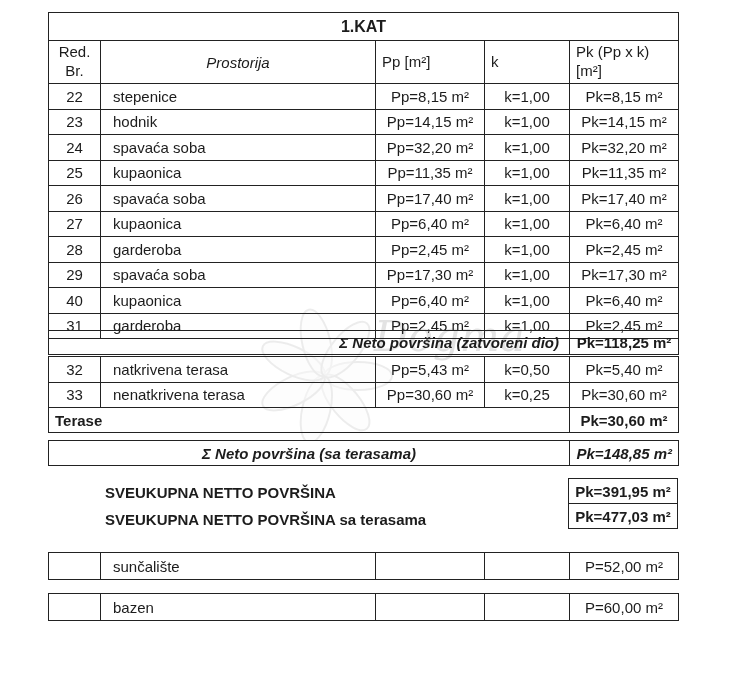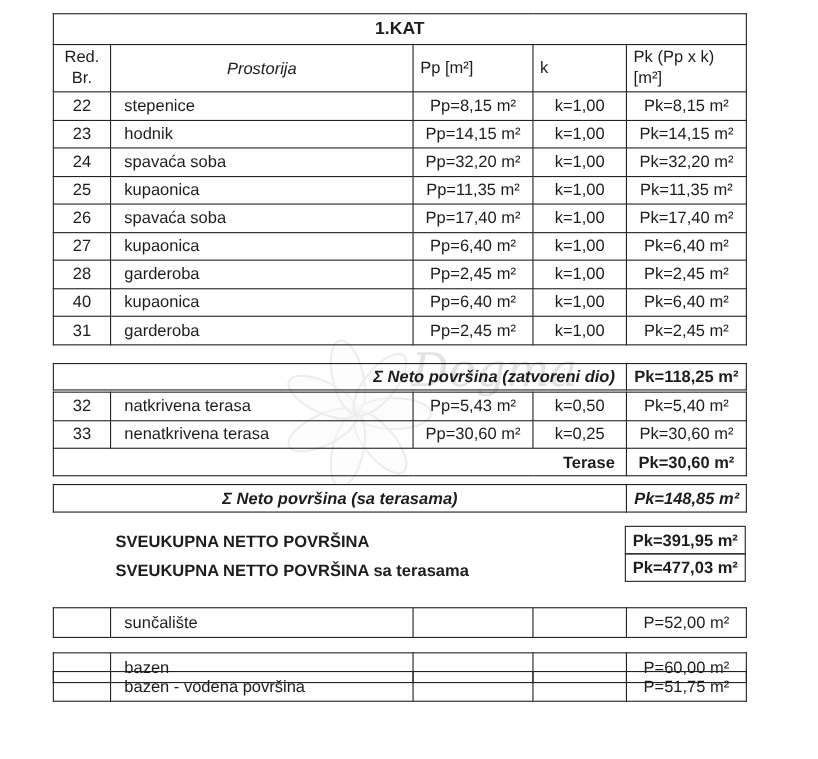--- a/index.html
+++ b/index.html
@@ -17,21 +17,21 @@
   .hdr-num   { text-align:center; line-height:1.25; }
   .hdr-room  { text-align:center; font-style:italic; }
   .hdr-left  { text-align:left; line-height:1.25; }
   .c-num  { text-align:center; height:24.5px; }
   .c-room { text-align:left; padding-left:12px; }
   .c-val  { text-align:center; }
   .sum-label  { text-align:right; font-weight:bold; font-style:italic; padding-right:10px; height:23px; }
   .sum-value  { text-align:center; font-weight:bold; }
   .sum-value-italic { text-align:right; font-weight:bold; font-style:italic; }
   .sum-label-center { text-align:center; font-weight:bold; font-style:italic; height:24px; }
-  .terase-label { text-align:right; font-weight:bold; padding-right:10px; height:24px; }
+  .terase-label { font-weight:bold; padding-right:10px; height:24px; }
   .t-main   { left:48px; top:12px;  width:630px; }
   .t-sum1   { left:48px; top:330px; width:630px; }
   .t-terr   { left:48px; top:356px; width:630px; }
   .t-sum2   { left:48px; top:440px; width:630px; }
   .t-extra0 { left:48px; top:552px; width:630px; }
   .t-extra1 { left:48px; top:581px; width:630px;margin-top:12px; }
   .t-extra2 { left:48px; top:610px; width:630px; }
   .t-extra td { height:26px; }
   .total-label { position:absolute; left:105px; font-size:15px; font-weight:bold; white-space:nowrap; }
   .total-label-1 { top:484px; }
@@ -136,20 +136,27 @@
       <td class="c-val">Pk=6,40 m²</td>
     </tr>
     <tr>
       <td class="c-num">28</td>
       <td class="c-room">garderoba</td>
       <td class="c-val">Pp=2,45 m²</td>
       <td class="c-val">k=1,00</td>
       <td class="c-val">Pk=2,45 m²</td>
     </tr>
     <tr>
+      <td class="c-num">29</td>
+      <td class="c-room">spavaća soba</td>
+      <td class="c-val">Pp=17,30 m²</td>
+      <td class="c-val">k=1,00</td>
+      <td class="c-val">Pk=17,30 m²</td>
+    </tr>
+    <tr>
       <td class="c-num">40</td>
       <td class="c-room">kupaonica</td>
       <td class="c-val">Pp=6,40 m²</td>
       <td class="c-val">k=1,00</td>
       <td class="c-val">Pk=6,40 m²</td>
     </tr>
     <tr>
       <td class="c-num">31</td>
       <td class="c-room">garderoba</td>
       <td class="c-val">Pp=2,45 m²</td>
@@ -249,32 +256,14 @@
     <tbody>
         <tr>
       <td class="c-num"></td>
       <td class="c-room">bazen</td>
       <td class="c-val"></td>
       <td class="c-val"></td>
       <td class="c-val">P=60,00 m²</td>
     </tr>
   </tbody>
     </table>
-  <table class="t-extra2 t-extra">
-    <colgroup>
-        <col style="width:52px">
-        <col style="width:275px">
-        <col style="width:109px">
-        <col style="width:85px">
-        <col style="width:109px">
-      </colgroup>
-    <tbody>
-        <tr>
-      <td class="c-num"></td>
-      <td class="c-room">bazen - vodena površina</td>
-      <td class="c-val"></td>
-      <td class="c-val"></td>
-      <td class="c-val">P=51,75 m²</td>
-    </tr>
-  </tbody>
-    </table>
 
 </div>
 
 </body></html>

